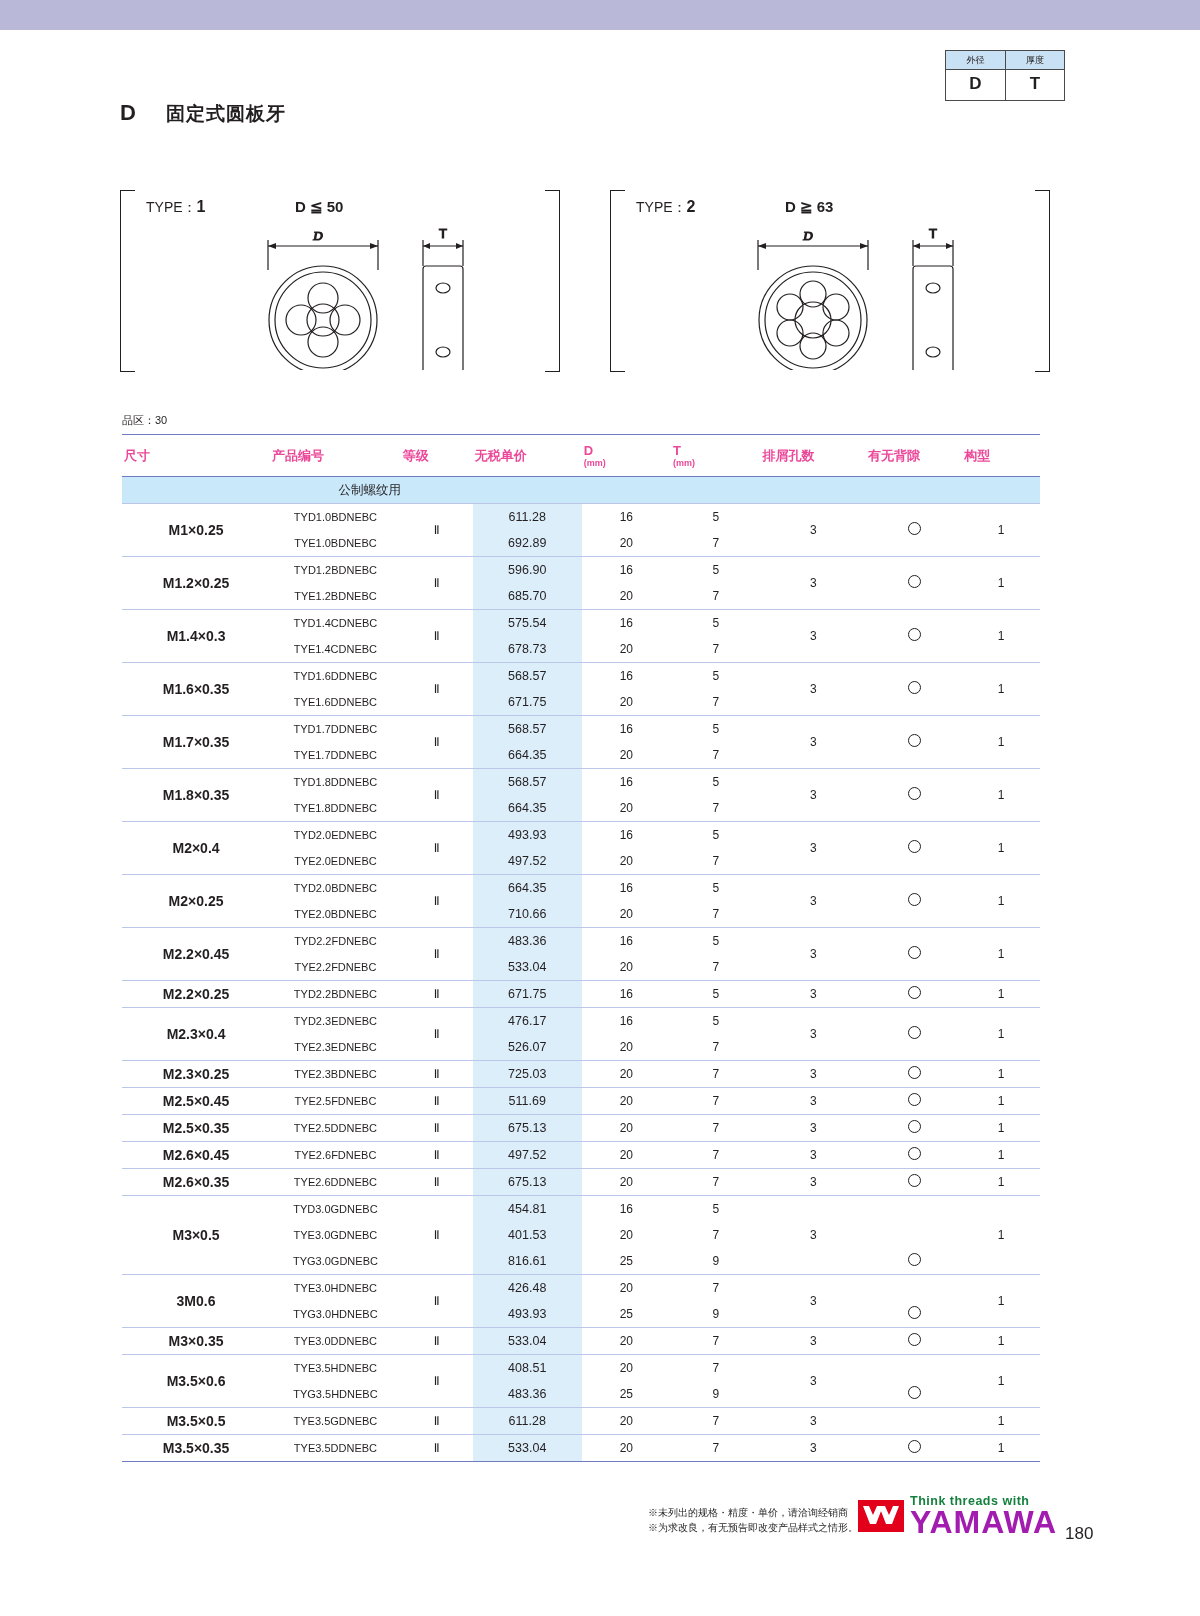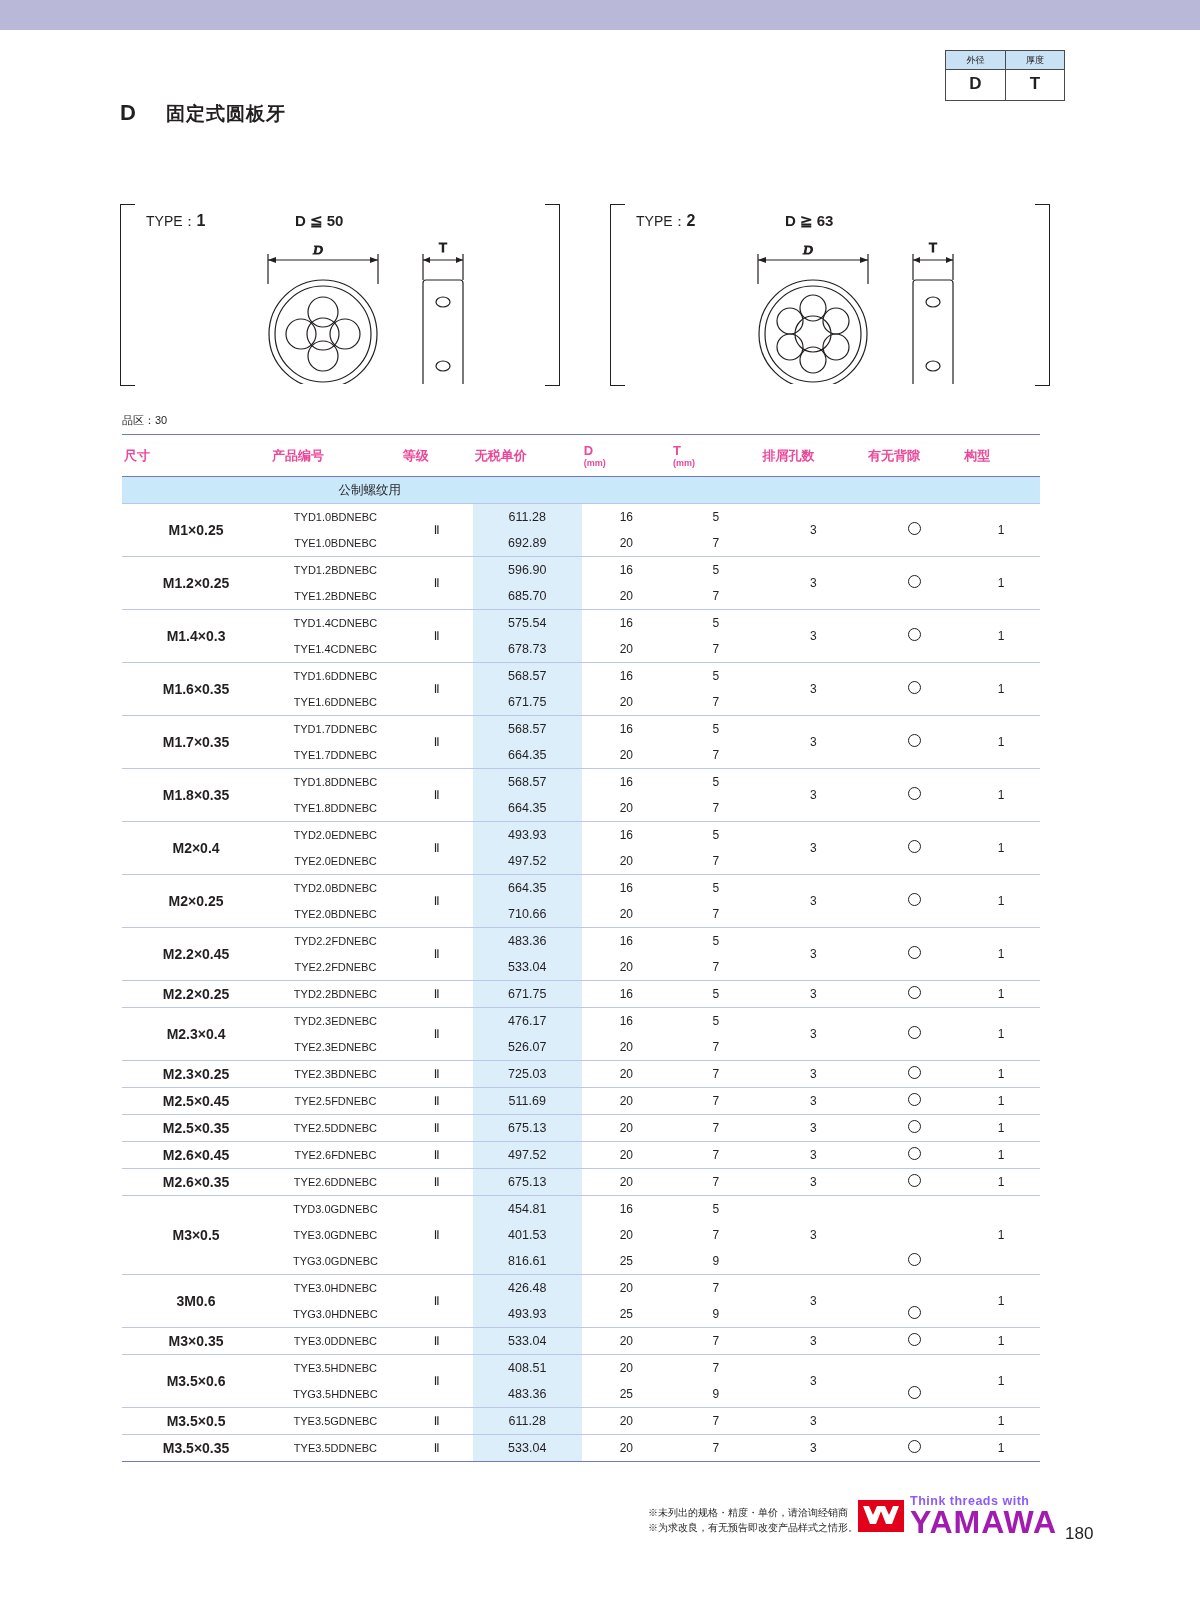--- a/index.html
+++ b/index.html
@@ -68,21 +68,21 @@
   }
   .page-title .pt-text {
     font-size: 19px;
     font-weight: bold;
     margin-left: 30px;
     letter-spacing: 1px;
   }
   
   .figures {
     position: absolute;
-    top: 204px;
+    top: 190px;
     left: 120px;
     width: 940px;
     height: 180px;
   }
   .fig {
     position: absolute;
     top: 0;
     width: 440px;
     height: 180px;
   }
@@ -194,21 +194,21 @@
     left: 858px;
     top: 1494px;
     display: flex;
     align-items: flex-end;
   }
   .logo-mark { margin-right: 6px; }
   .logo-text .tt {
     font-size: 12.5px;
     font-weight: bold;
     letter-spacing: .5px;
-    color: #8b5cf6;
+    color: #15803d;
     margin-bottom: -2px;
   }
   .logo-text .yw {
     font-size: 32px;
     font-weight: bold;
     letter-spacing: 1px;
     line-height: 1;
     color: #a21caf;
   }
   .page-num {

